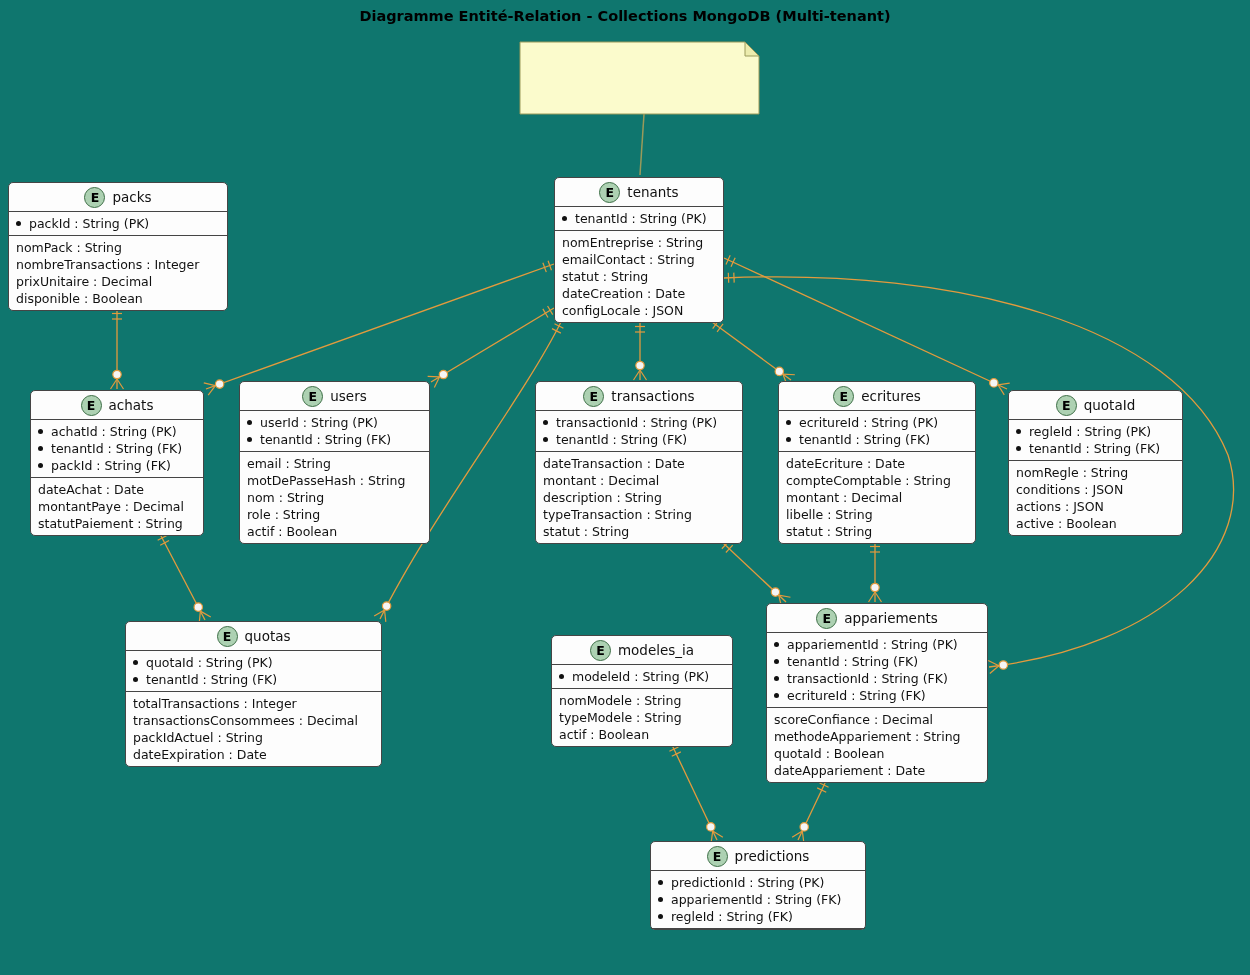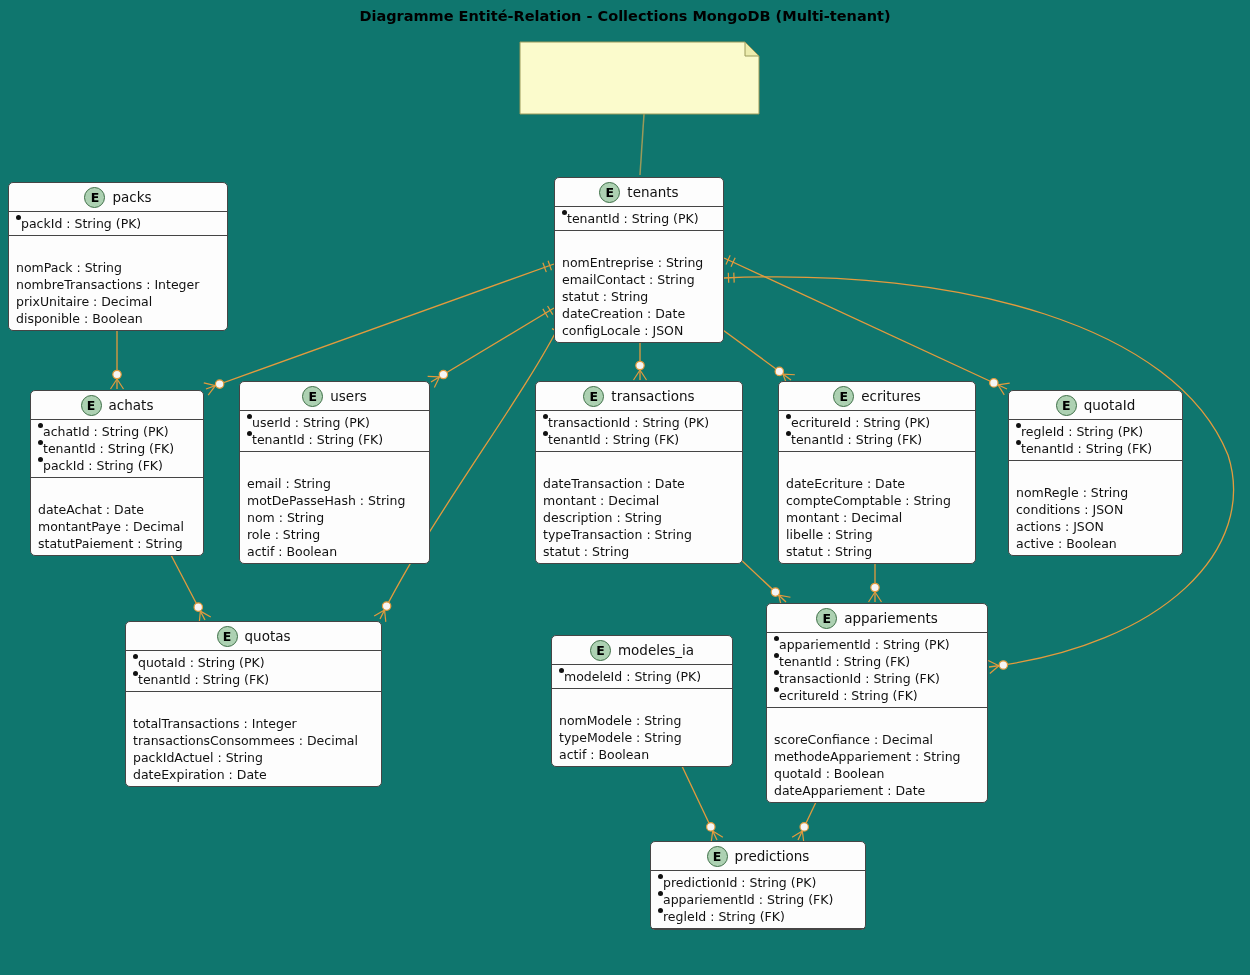--- a/index.html
+++ b/index.html
@@ -13,22 +13,22 @@
   .note-title{font-size:13px;font-weight:bold;line-height:17px;}
   .note-line{font-size:12.5px;line-height:16.5px;white-space:nowrap;}
   .entity{position:absolute;background:#FDFDFD;border:1px solid #454545;border-radius:5px;
           color:#111;font-size:12.5px;line-height:17px;z-index:1;box-sizing:border-box;}
   .e-header{display:flex;align-items:center;justify-content:center;gap:7px;height:28px;
             border-bottom:1px solid #454545;font-size:13.5px;}
   .badge{width:21px;height:21px;border-radius:50%;background:#ADD1B2;border:1px solid #3E6F47;
          display:flex;align-items:center;justify-content:center;font-weight:bold;font-size:12.5px;
          color:#000;box-sizing:border-box;flex:0 0 auto;}
   .e-keys{padding:3px 7px;border-bottom:1px solid #454545;}
-  .e-attrs{padding:3px 7px;margin-top:20px;}
-  .krow{display:flex;gap:0;white-space:nowrap;}
+  .e-attrs{padding:3px 7px;}
+  .krow{display:flex;align-items:center;gap:8px;white-space:nowrap;}
   .dot{width:5px;height:5px;border-radius:50%;background:#111;flex:0 0 auto;}
   .arow{white-space:nowrap;}
 </style>
 </head>
 <body>
 
 <div id="stage">
   <svg id="edge-layer" width="1250" height="975">
       <path d="M644,114 L640,175" stroke="#9A9A5A" stroke-width="1.5" fill="none"></path>
       <path d="M520,42 L745,42 L759,56 L759,114 L520,114 Z" fill="#FBFBCC" stroke="#9A9A5A" stroke-width="1"></path>

